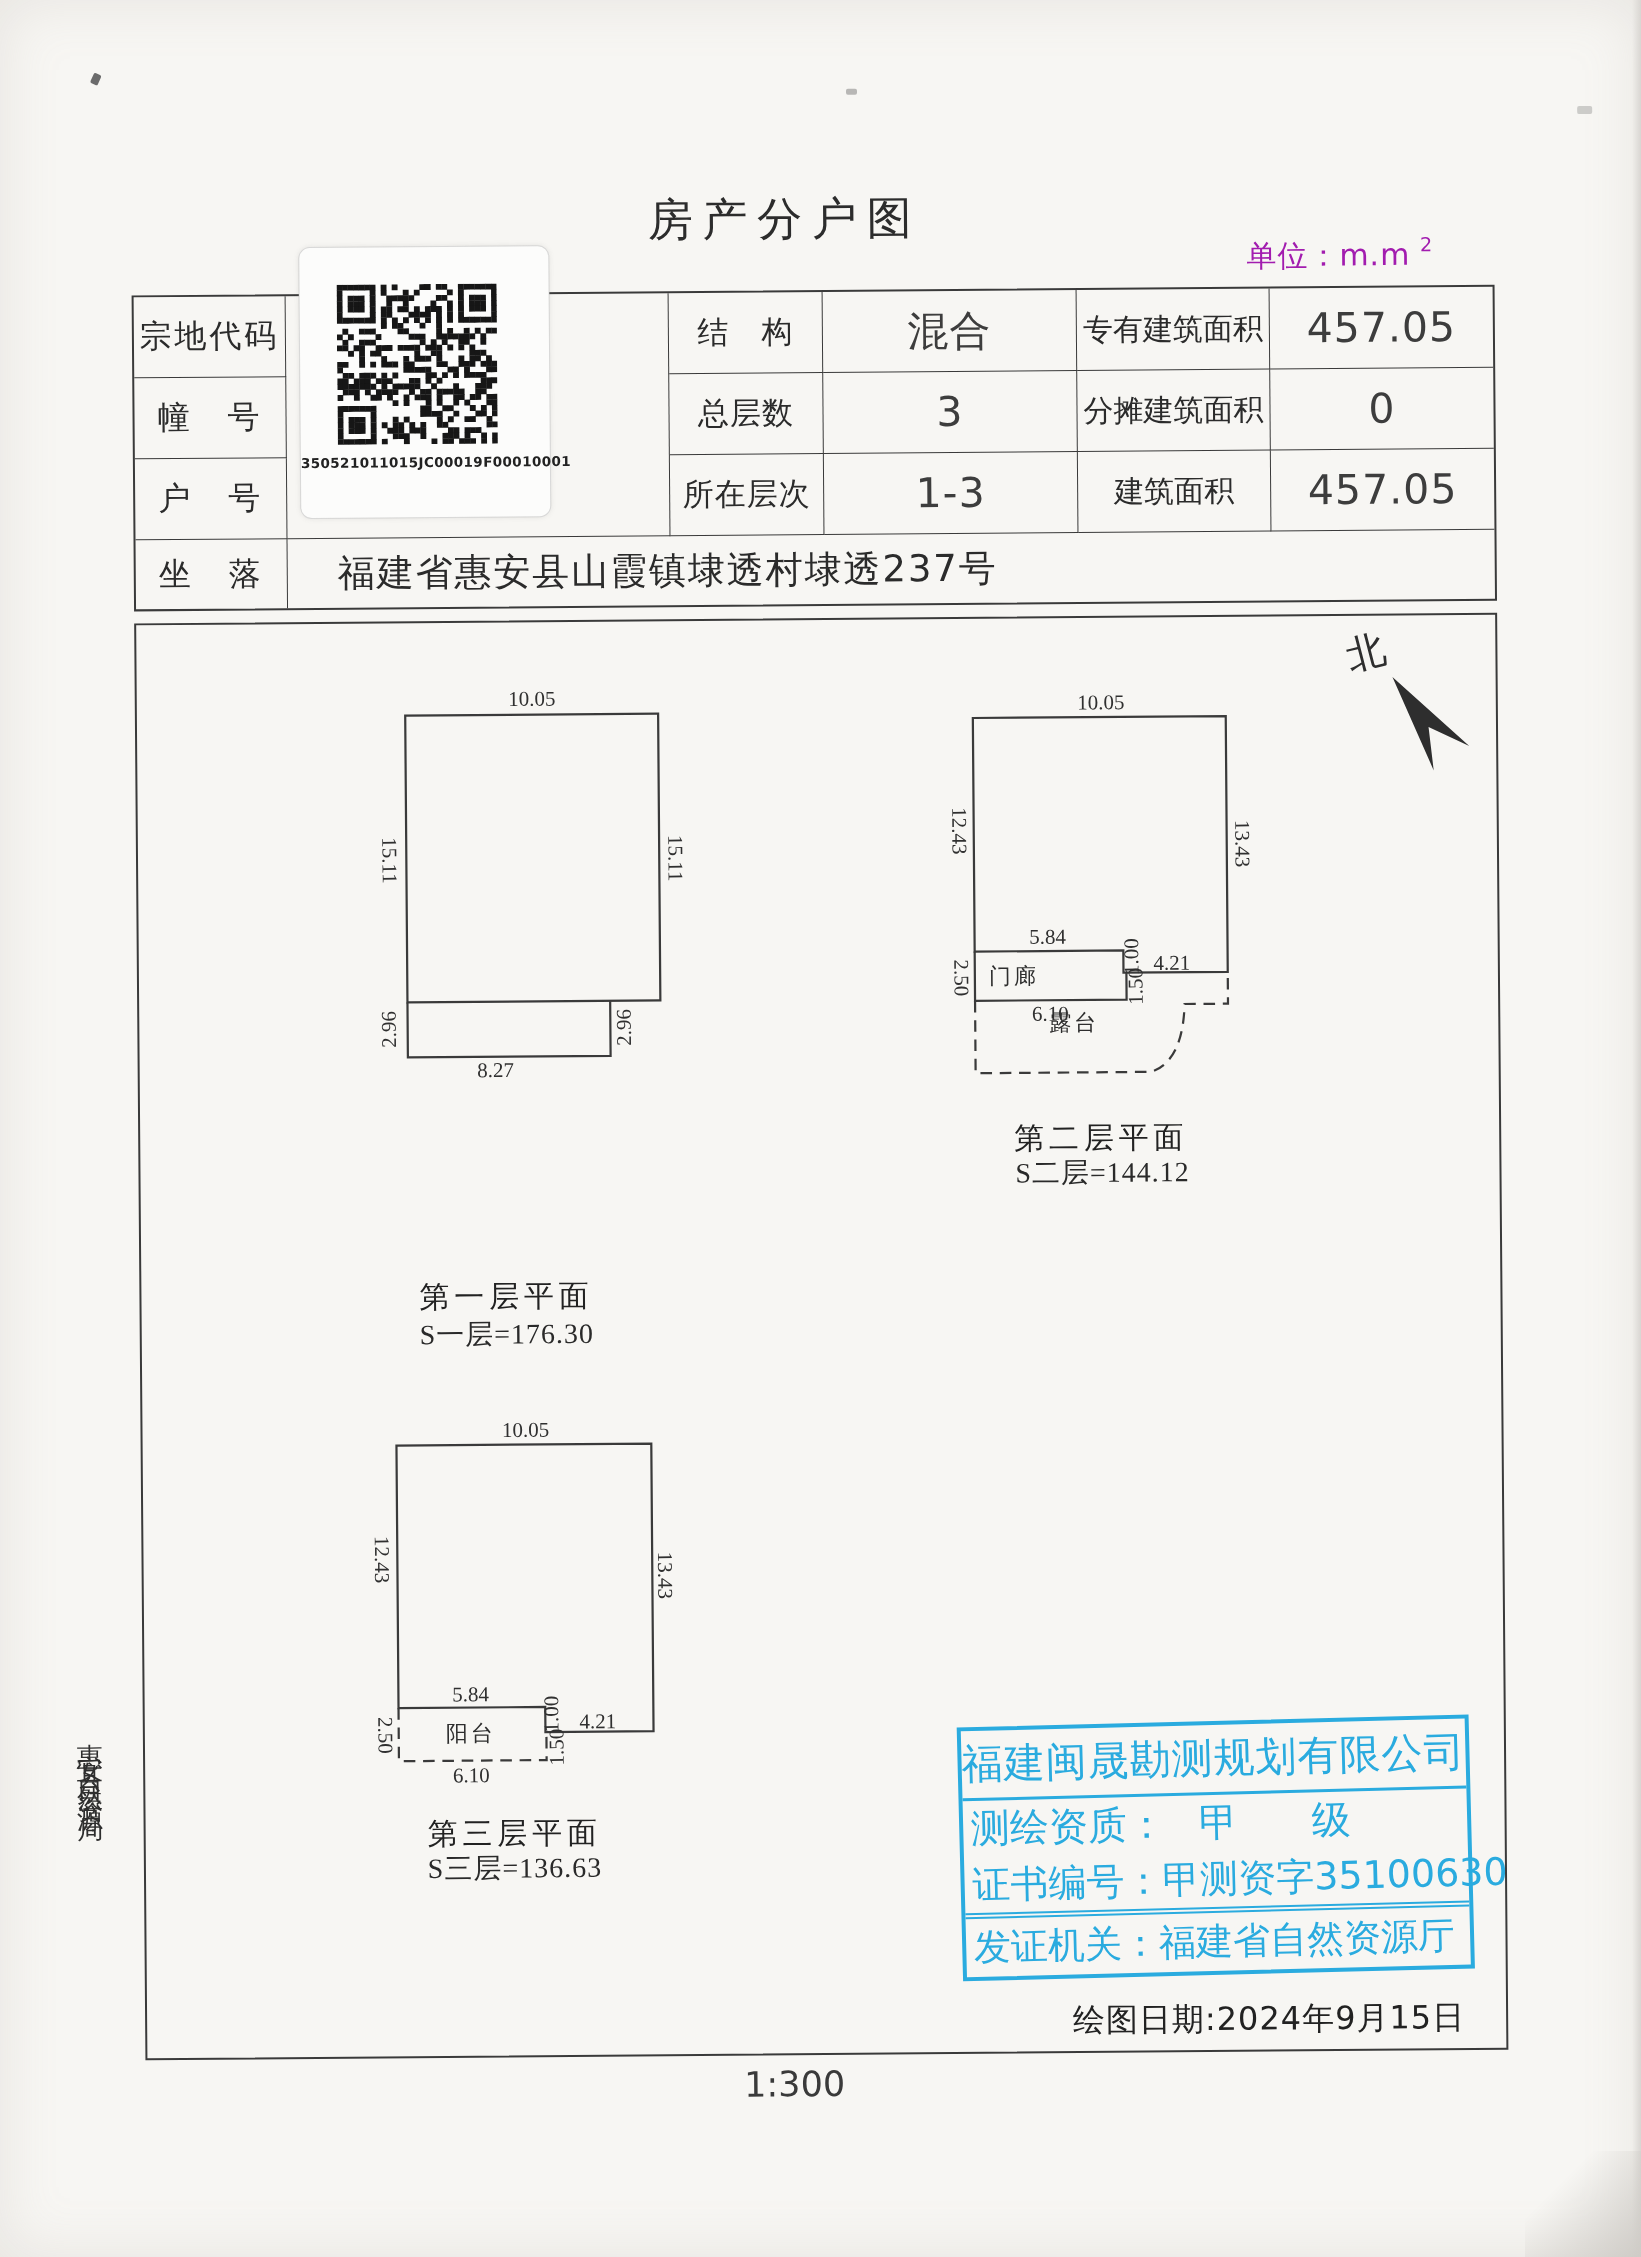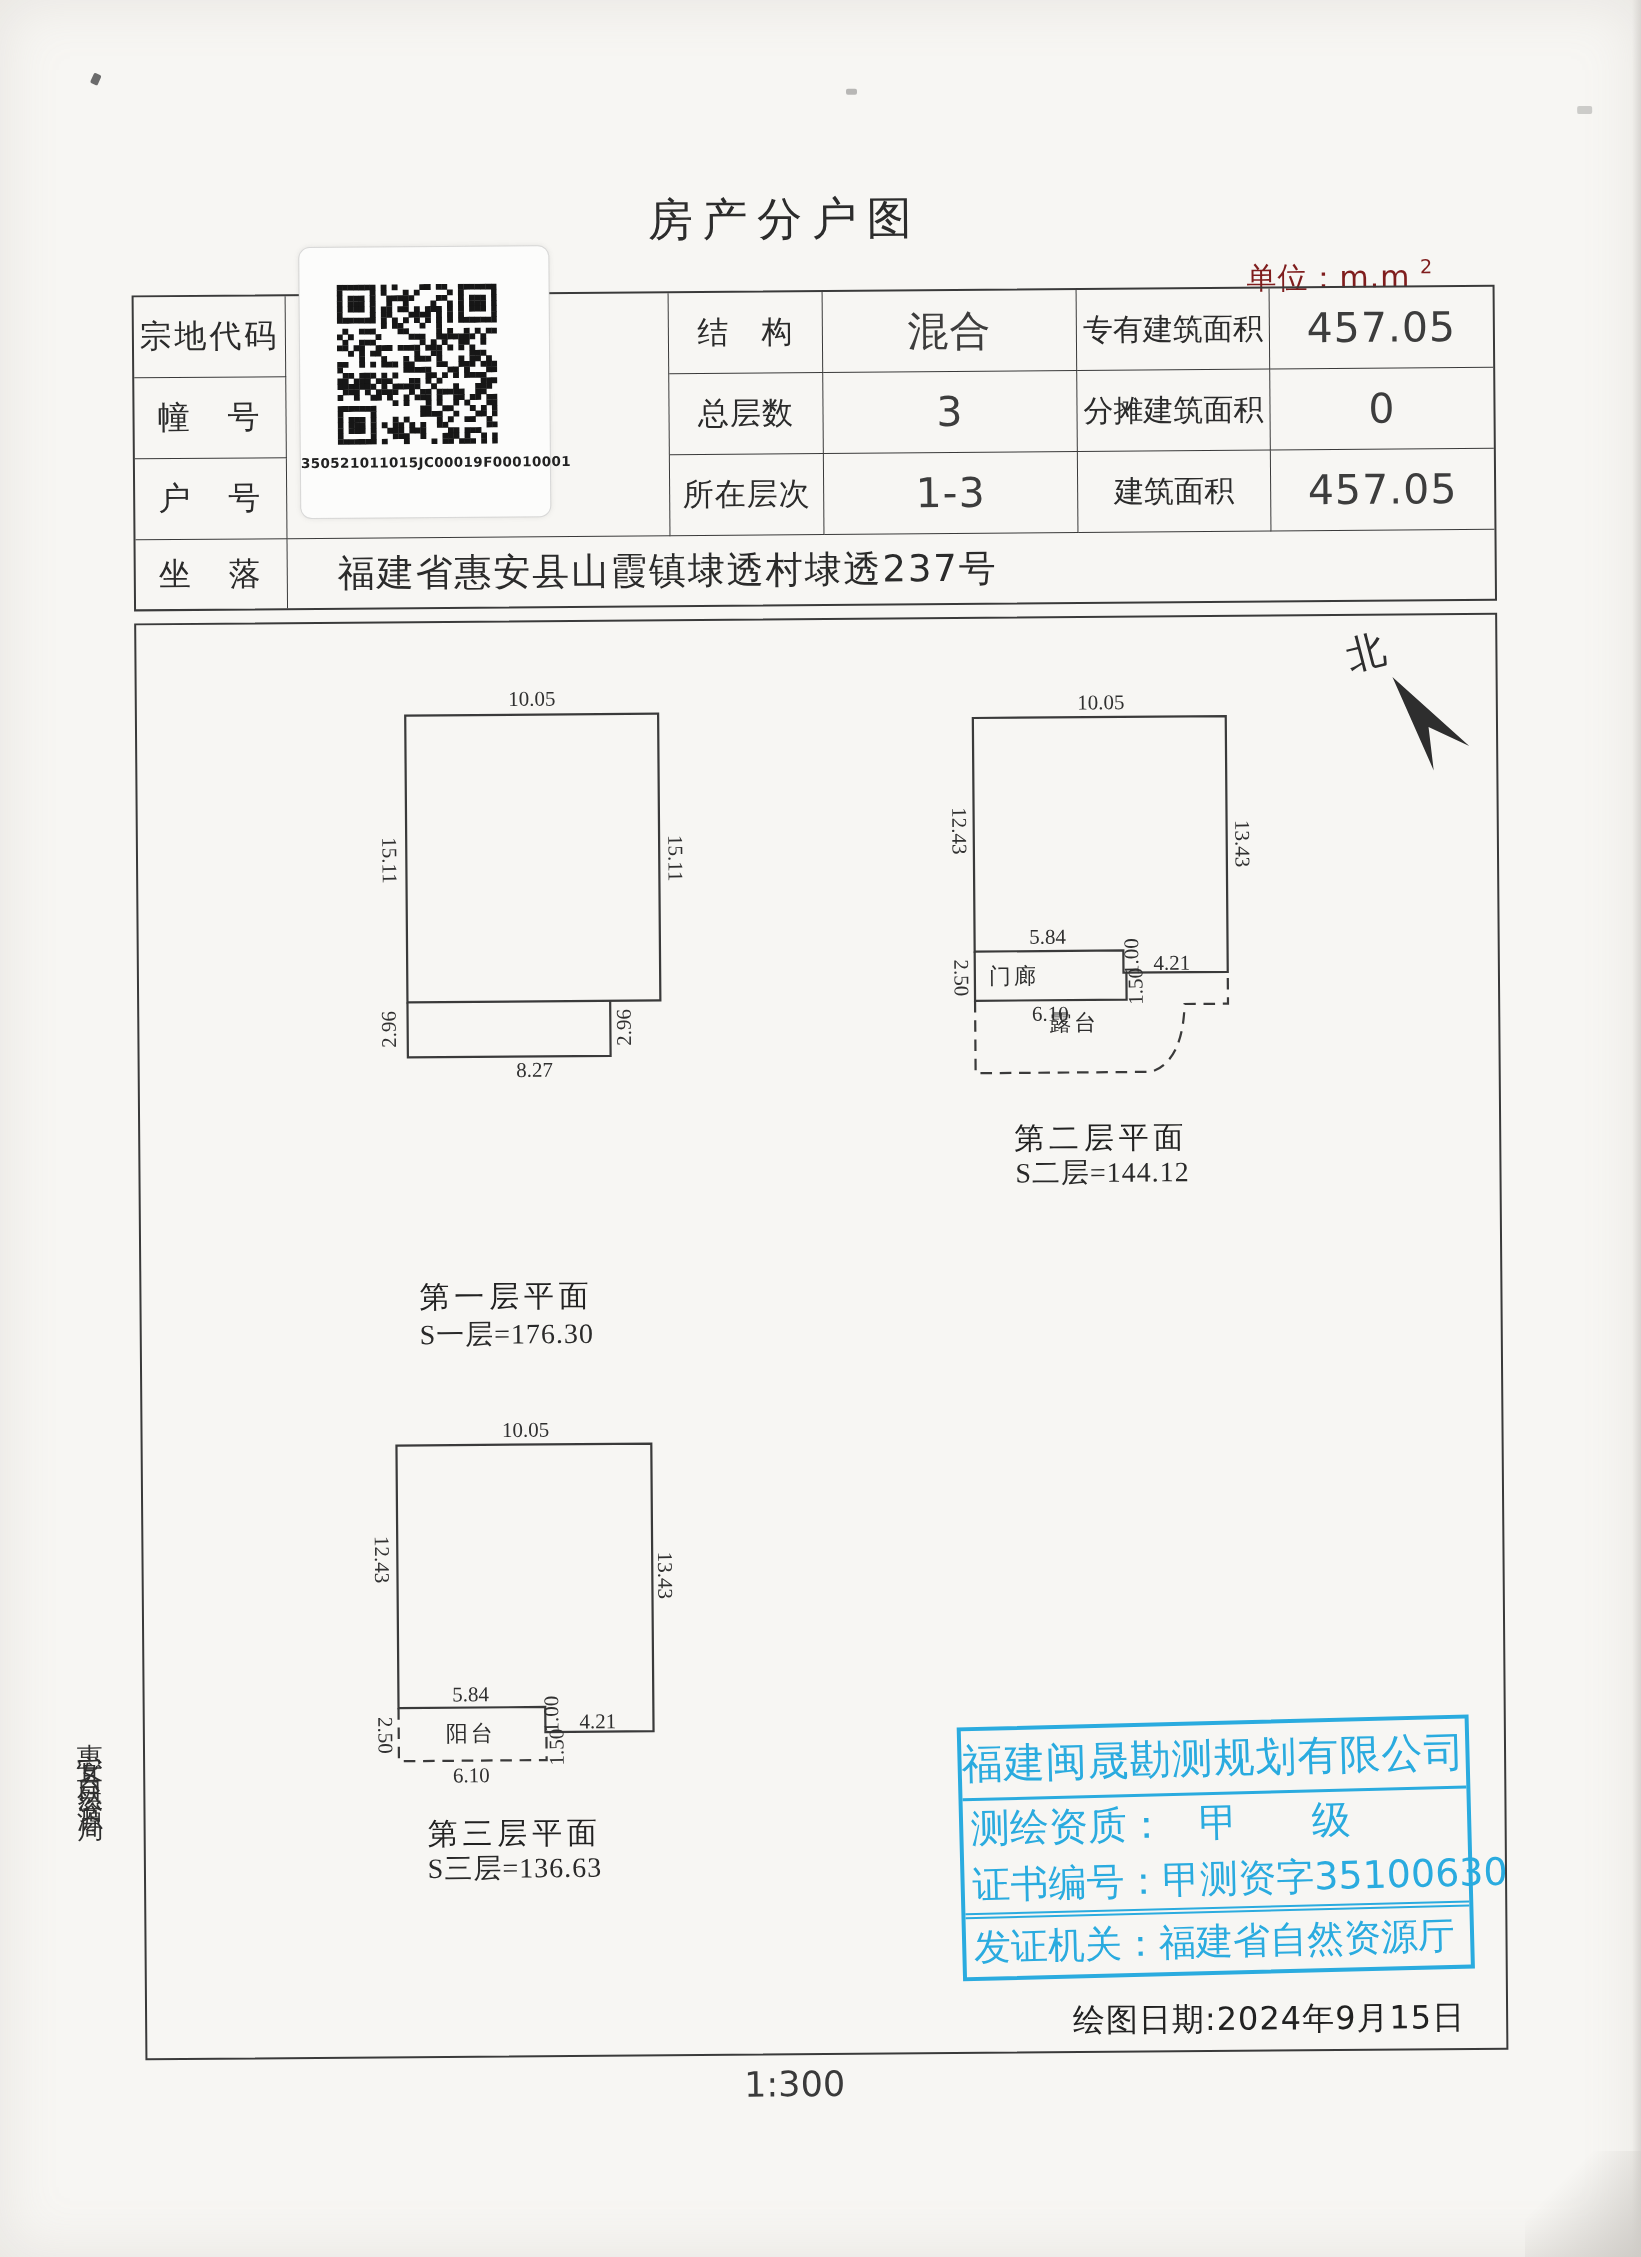--- a/index.html
+++ b/index.html
@@ -5,21 +5,21 @@
   html,body{margin:0;padding:0;}
   body{width:1641px;height:2257px;position:relative;background:#efedea;overflow:hidden;
        font-family:"DejaVu Sans","Liberation Sans",sans-serif;color:#2e2e2e;}
   #paper{position:absolute;inset:0;background:#f7f6f3;
          box-shadow:inset 0 0 58px rgba(160,150,140,.18);}
   #scan{position:absolute;inset:0;transform:rotate(-0.45deg);transform-origin:821px 1110px;}
 
   
   .title{position:absolute;left:579px;top:189px;width:425px;text-align:center;
          font-size:45px;letter-spacing:9.7px;color:#2c2c2c;}
-  .unit{position:absolute;left:1253px;top:238px;font-size:30px;color:#7f1d1d;letter-spacing:1px;margin-top:22px;}
+  .unit{position:absolute;left:1253px;top:238px;font-size:30px;color:#a21caf;letter-spacing:1px;}
   .unit .msup{font-size:19.3px;vertical-align:13.5px;margin-left:9.7px;}
 
   
   .itable{position:absolute;left:138px;top:290px;width:1363px;height:316px;
           border:2.9px solid #3a3a3a;box-sizing:border-box;display:grid;
           grid-template-columns:152px 383px 154px 254px 193px auto;
           grid-template-rows:81px 81px 81px auto;background:transparent;}
   .tc{border-right:1.9px solid #3a3a3a;border-bottom:1.9px solid #3a3a3a;
       display:flex;align-items:center;justify-content:center;box-sizing:border-box;}
   .tc.noR{border-right:none;} .tc.noB{border-bottom:none;}
@@ -543,21 +543,21 @@
     <polygon points="1446,706 1525,778 1483,758 1488,803" fill="#2e2e2e"></polygon>
   </svg>
 
   <div class="north-char">北</div>
 
   <span class="dim" style="left:535px;top:697px">10.05</span>
   <span class="dim v90" style="left:391px;top:857px">15.11</span>
   <span class="dim v90" style="left:677px;top:857px">15.11</span>
   <span class="dim vm90" style="left:390px;top:1026px">2.96</span>
   <span class="dim vm90" style="left:625px;top:1026px">2.96</span>
-  <span class="dim" style="left:535px;top:1068px">8.27</span>
+  <span class="dim" style="left:496px;top:1068px">8.27</span>
   <div class="pcap" style="left:505px;top:1274px">第一层平面</div>
   <div class="parea" style="left:505px;top:1313px">S一层=176.30</div>
 
   <span class="dim" style="left:1104px;top:705px">10.05</span>
   <span class="dim v90" style="left:961px;top:832px">12.43</span>
   <span class="dim v90" style="left:1244px;top:847px">13.43</span>
   <span class="dim" style="left:1049px;top:939px">5.84</span>
   <span class="dim v90" style="left:962px;top:979px">2.50</span>
   <span class="dim vm90" style="left:1133px;top:959px">1.00</span>
   <span class="dim vm90" style="left:1137px;top:989px">1.50</span>

